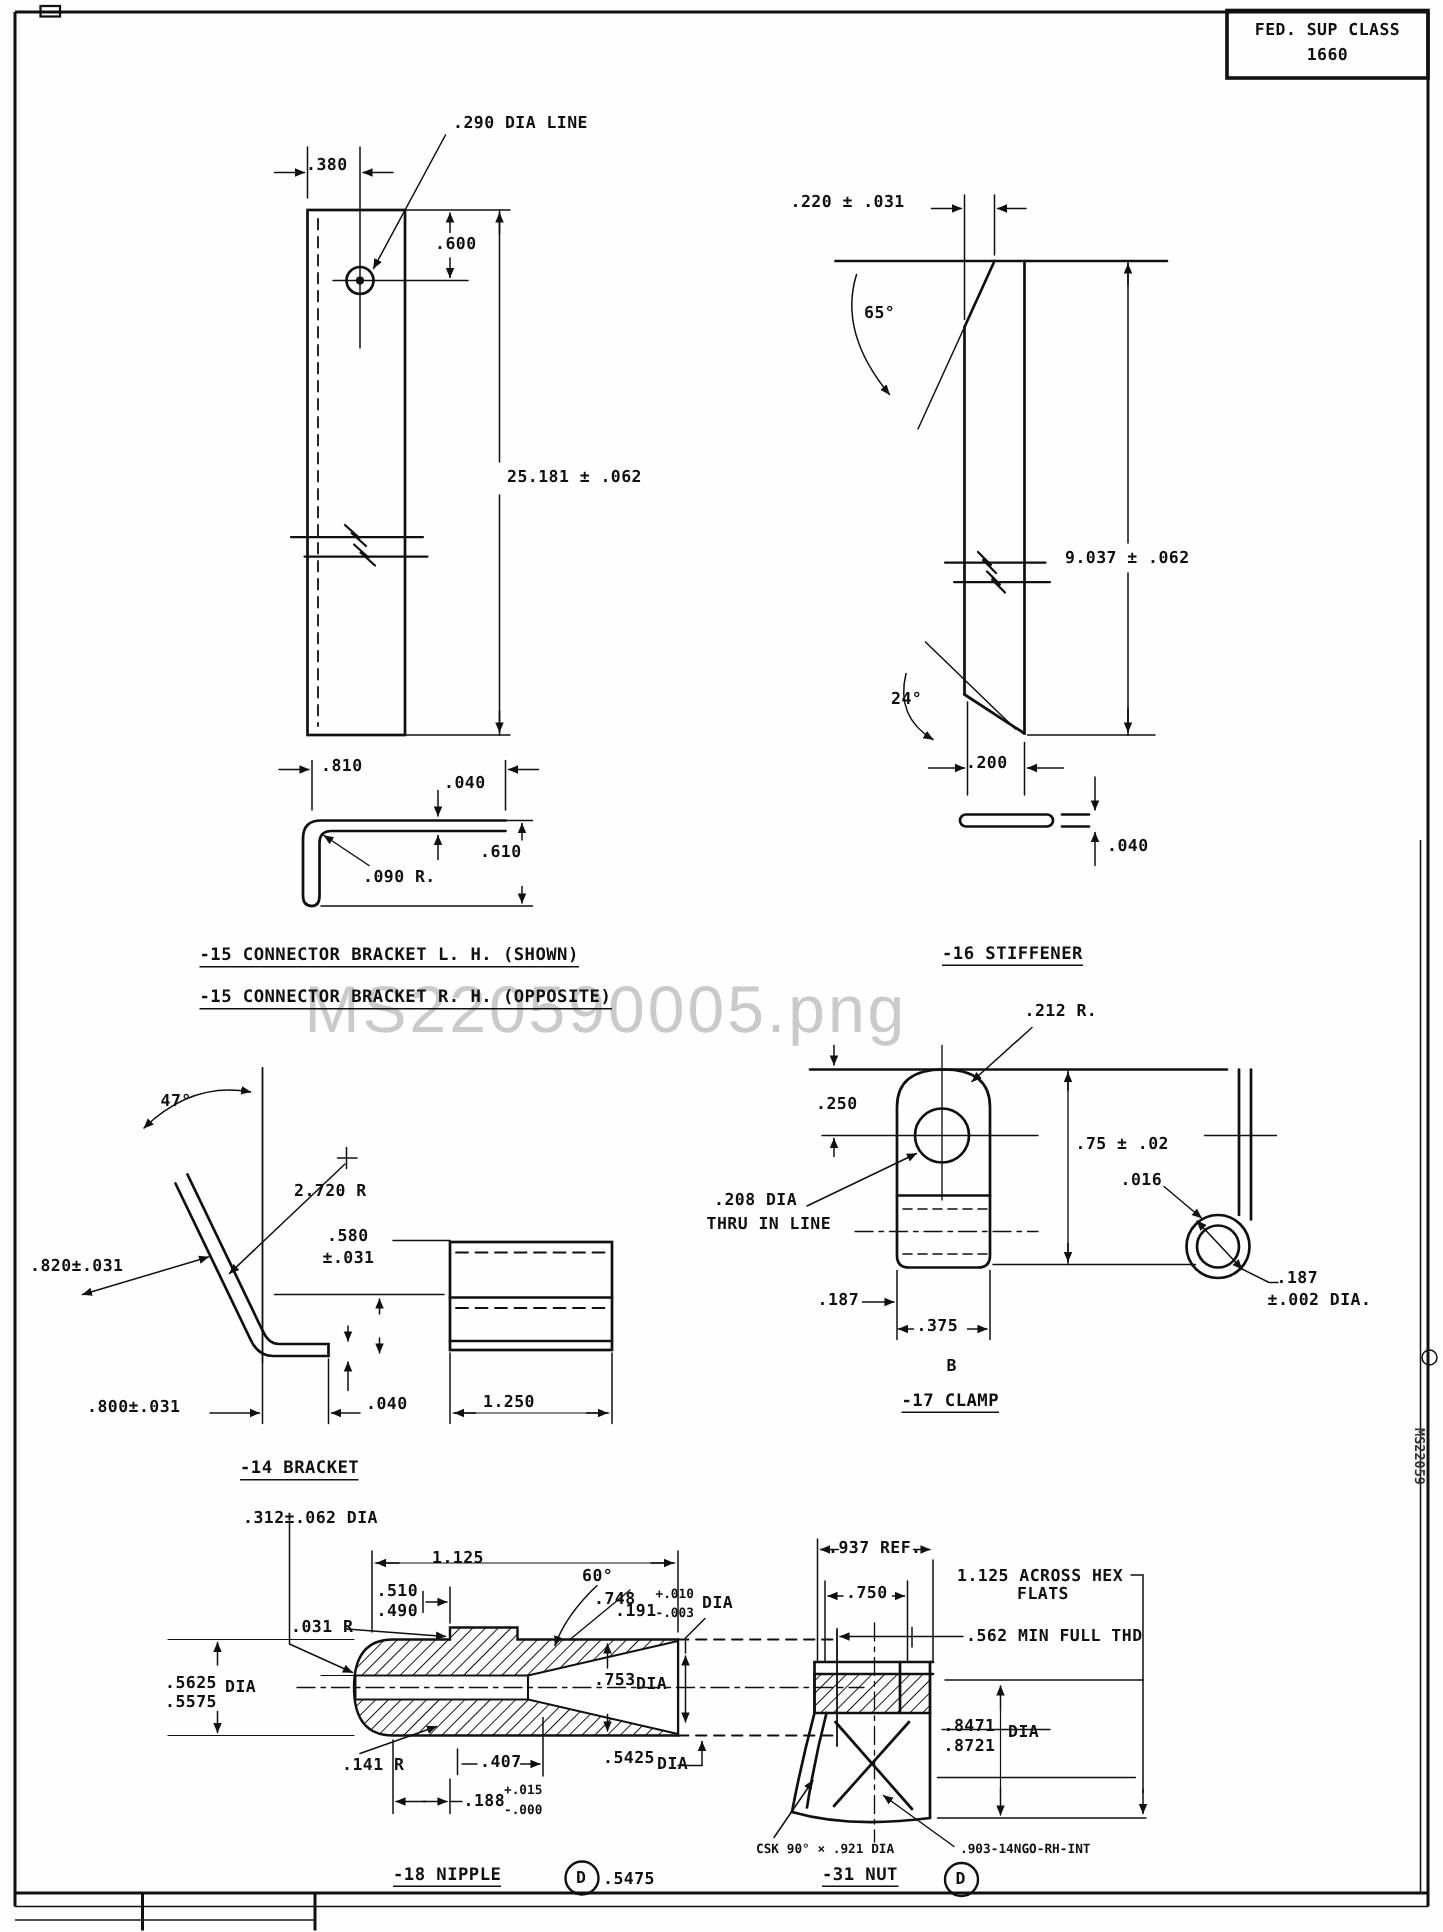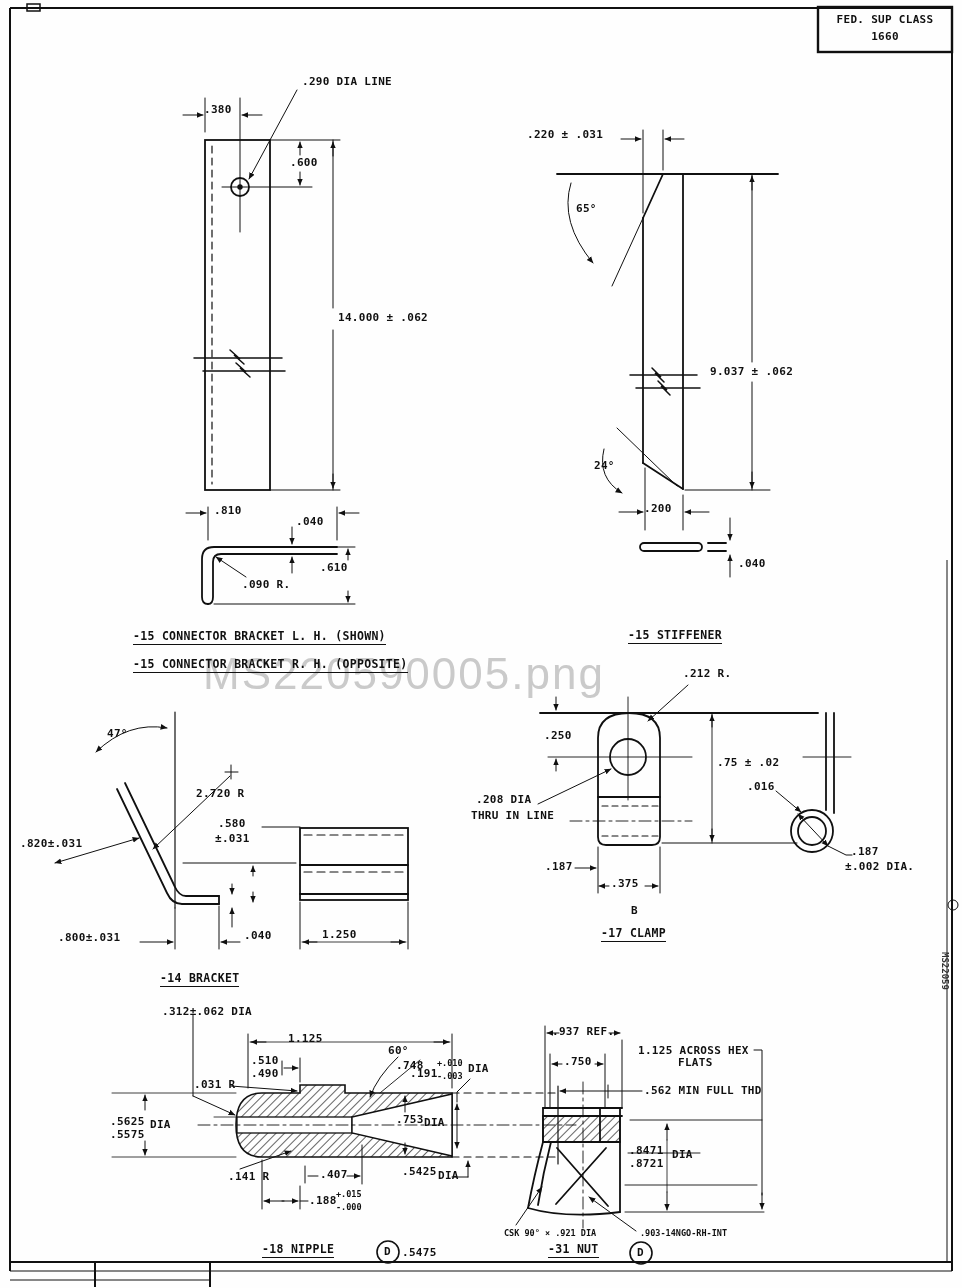--- a/index.html
+++ b/index.html
@@ -271,35 +271,35 @@
     </g>
   </svg>
 
   <div class="lbl ctr" style="left:826px;top:14px;width:118px">FED. SUP CLASS</div>
   <div class="lbl ctr" style="left:826px;top:31px;width:118px">1660</div>
   <div class="side">MS22059</div>
 
   <div class="lbl" style="left:302px;top:76px">.290 DIA LINE</div>
   <div class="lbl" style="left:204px;top:104px">.380</div>
   <div class="lbl" style="left:290px;top:157px">.600</div>
-  <div class="lbl" style="left:338px;top:312px">14.000 ± .062</div>
+  <div class="lbl" style="left:338px;top:312px">25.181 ± .062</div>
   <div class="lbl" style="left:214px;top:505px">.810</div>
   <div class="lbl" style="left:296px;top:516px">.040</div>
   <div class="lbl" style="left:320px;top:562px">.610</div>
   <div class="lbl" style="left:242px;top:579px">.090 R.</div>
   <div class="lbl ttl" style="left:133px;top:630px">-15 CONNECTOR BRACKET L. H. (SHOWN)</div>
   <div class="lbl ttl" style="left:133px;top:658px">-15 CONNECTOR BRACKET R. H. (OPPOSITE)</div>
 
   <div class="lbl" style="left:527px;top:129px">.220 ± .031</div>
   <div class="lbl" style="left:576px;top:203px">65°</div>
   <div class="lbl" style="left:710px;top:366px">9.037 ± .062</div>
   <div class="lbl" style="left:594px;top:460px">24°</div>
   <div class="lbl" style="left:644px;top:503px">.200</div>
   <div class="lbl" style="left:738px;top:558px">.040</div>
-  <div class="lbl ttl" style="left:628px;top:629px">-15 STIFFENER</div>
+  <div class="lbl ttl" style="left:628px;top:629px">-16 STIFFENER</div>
 
   <div class="lbl" style="left:107px;top:728px">47°</div>
   <div class="lbl" style="left:196px;top:788px">2.720 R</div>
   <div class="lbl" style="left:20px;top:838px">.820±.031</div>
   <div class="lbl" style="left:218px;top:818px">.580</div>
   <div class="lbl" style="left:215px;top:833px">±.031</div>
   <div class="lbl" style="left:58px;top:932px">.800±.031</div>
   <div class="lbl" style="left:244px;top:930px">.040</div>
   <div class="lbl" style="left:322px;top:929px">1.250</div>
   <div class="lbl ttl" style="left:160px;top:972px">-14 BRACKET</div>

